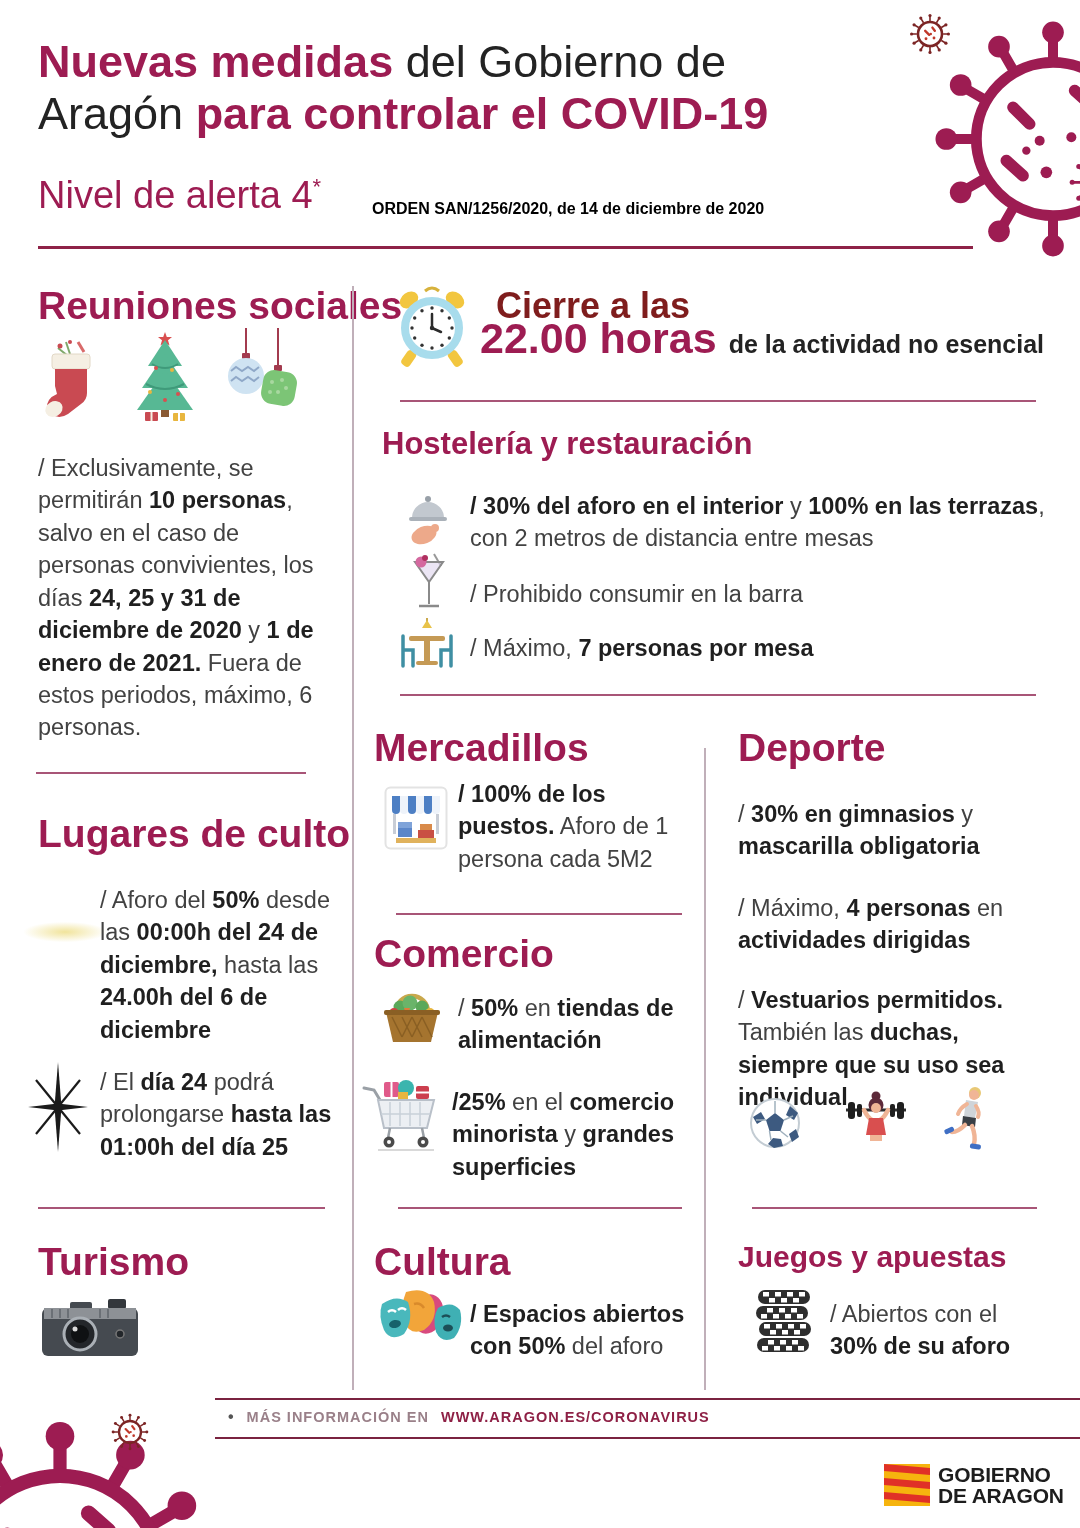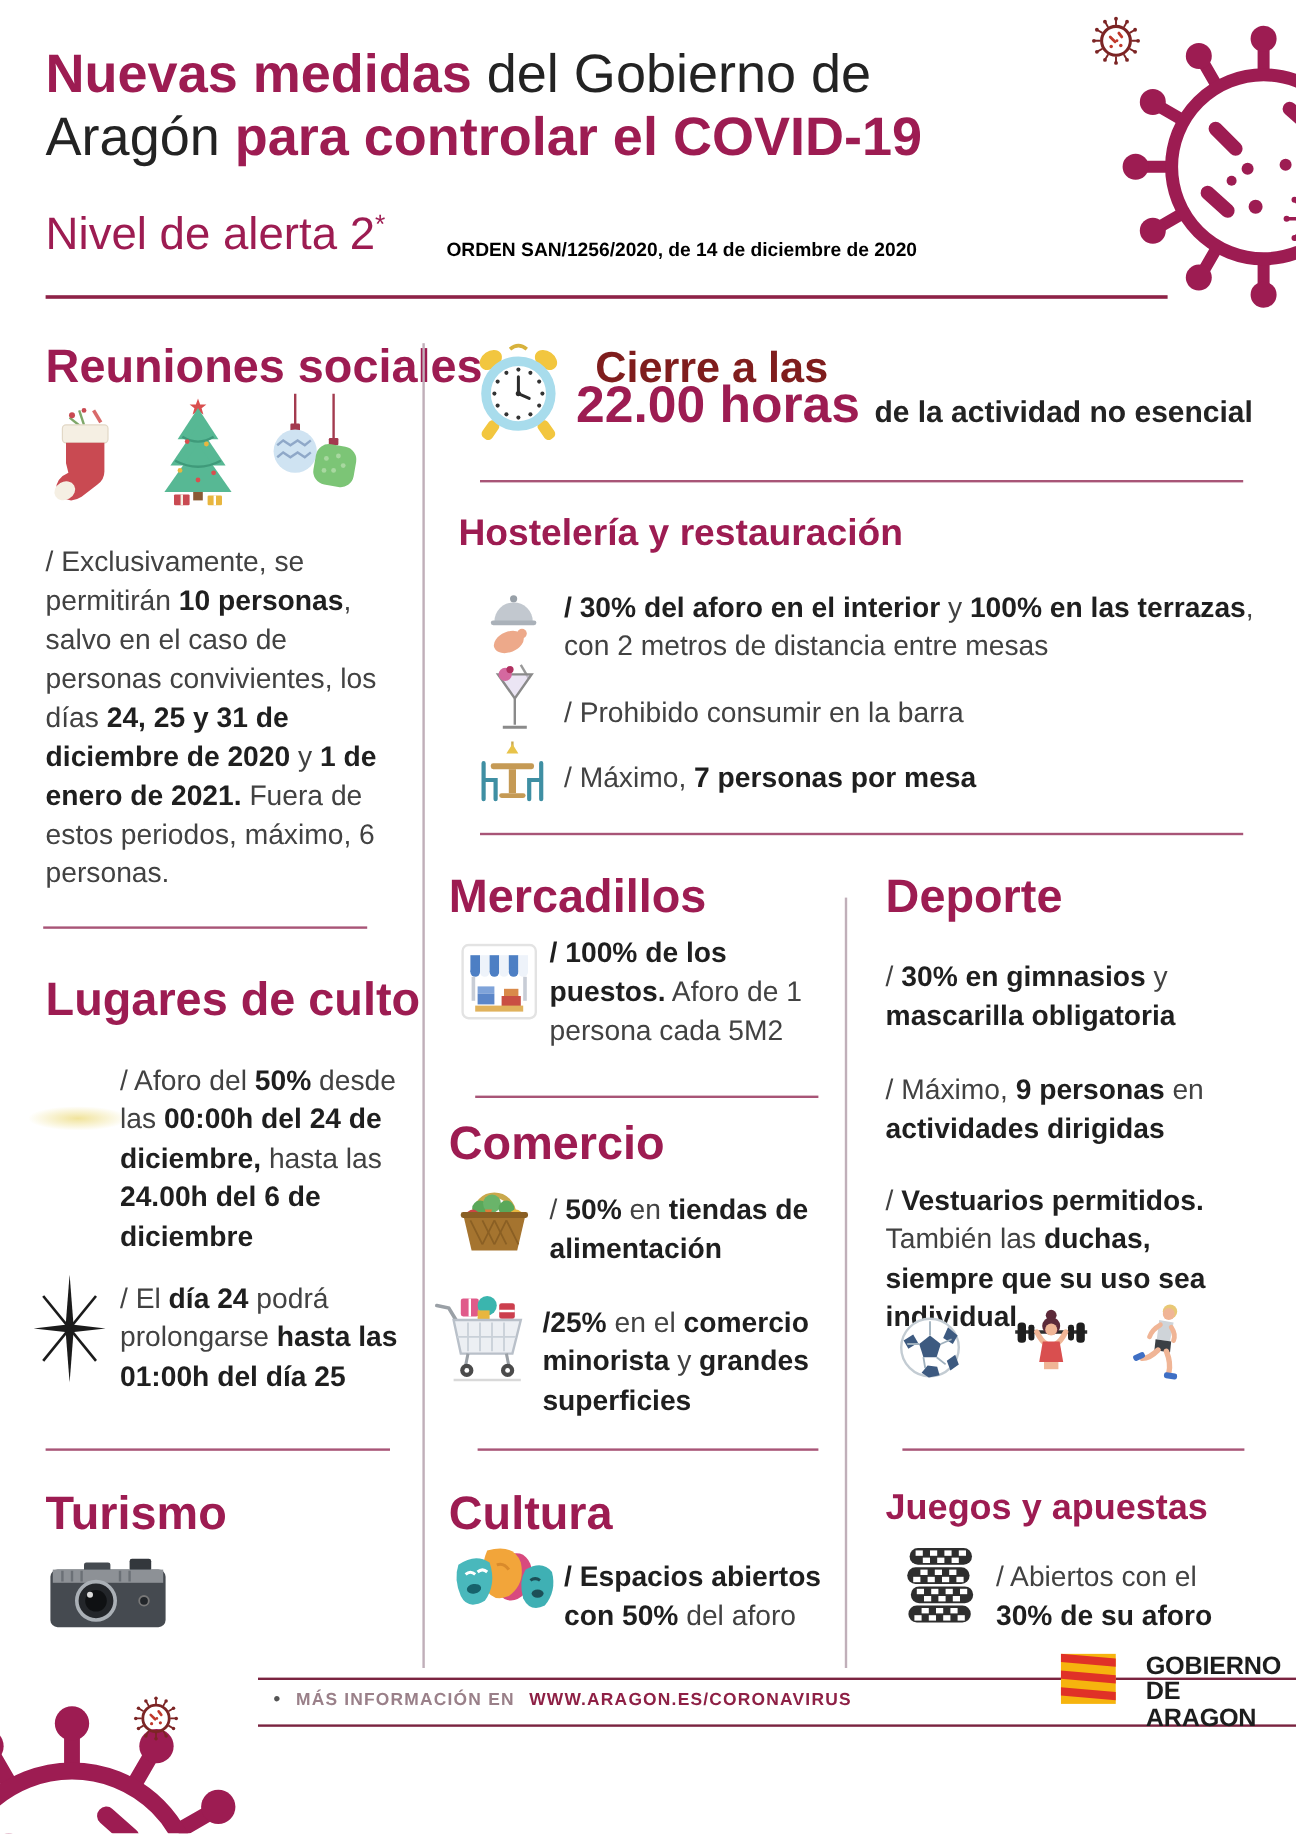--- a/index.html
+++ b/index.html
@@ -20,21 +20,21 @@
   .sec-title{position:absolute;font-size:39px;font-weight:800;color:var(--accent);}
   .body{position:absolute;font-size:23.5px;line-height:1.38;color:var(--body);}
   .bseg{font-weight:700;color:var(--dark);}
   .closure-prefix{left:496px;top:285px;font-size:36px;font-weight:700;color:#7f1d1d;}
   .closure-line{left:480px;top:314px;width:560px;white-space:nowrap;}
   .closure-time{font-size:43px;font-weight:800;color:var(--accent);}
   .closure-suffix{font-size:25px;font-weight:700;color:#232323;margin-left:12px;}
   .footer-text{left:228px;top:1408px;font-size:14.5px;letter-spacing:1px;color:#9a8089;font-weight:700;display:flex;gap:12px;align-items:center;}
   .footer-text .url{color:#8e2045;font-weight:800;}
   .footer-text .dot{color:#555;font-size:16px;}
-  .logo{left:884px;top:1378px;display:flex;gap:25px;align-items:flex-start;}
+  .logo{left:884px;top:1464px;display:flex;gap:8px;align-items:flex-start;}
   .logo-text{font-size:21px;font-weight:800;color:#1d1d1d;line-height:1.02;letter-spacing:-0.2px;}
   .candle{left:24px;top:922px;width:82px;height:20px;background:radial-gradient(ellipse at center,rgba(240,226,150,0.95),rgba(240,226,150,0) 72%);}
   svg{display:block;}
 </style>
 </head>
 <body>
 
 <svg width="0" height="0" style="position:absolute">
   <defs>
     <symbol id="sym-big-virus" viewBox="0 0 300 300">
@@ -147,21 +147,21 @@
       <use href="#sym-big-virus"></use>
     </svg>
   <svg class="abs" style="left:108px;top:1410px" width="44" height="44">
       <use href="#sym-small-virus"></use>
     </svg>
 
   <div class="abs title">
     <span class="acc">Nuevas medidas</span><span> del Gobierno de</span><br>
     <span>Aragón </span><span class="acc">para controlar el COVID-19</span>
   </div>
-  <div class="abs alert"><span>Nivel de alerta 2</span><sup>*</sup></div>
+  <div class="abs alert"><span>Nivel de alerta 4</span><sup>*</sup></div>
   <div class="abs order">ORDEN SAN/1256/2020, de 14 de diciembre de 2020</div>
   <div class="hr main" style="left:38px;top:246px;width:935px"></div>
 
   <div class="sec-title" style="left:38px;top:284px">Reuniones sociales</div>
 
   <svg class="abs" style="left:40px;top:336px" width="62" height="86" viewBox="0 0 62 86">
     <g stroke="#7fa869" stroke-width="2">
         <line x1="18" y1="12" x2="28" y2="20"></line>
         <line x1="26" y1="6" x2="30" y2="18"></line>
       </g>
@@ -396,21 +396,21 @@
     <path d="M22,24 q4,-3.5 8,0" stroke="#ffffff" stroke-width="2.5" fill="none"></path>
     <ellipse cx="19" cy="38" rx="6" ry="4" fill="#17626b" transform="rotate(-10 19 38)"></ellipse>
     <path d="M62,22 Q76,14 84,24 Q88,40 78,52 Q66,58 60,46 Q56,32 62,22 Z" fill="#3fb0b4"></path>
     <path d="M66,31 q4,-3 8,0" stroke="#1c4f57" stroke-width="2.5" fill="none"></path>
     <ellipse cx="72" cy="42" rx="5" ry="3.5" fill="#1c4f57"></ellipse>
   </svg>
   <p class="body" style="left:470px;top:1298px;width:240px"><span class="bseg">/ Espacios abiertos con 50%</span><span> del aforo</span></p>
 
   <div class="sec-title" style="left:738px;top:726px">Deporte</div>
   <p class="body" style="left:738px;top:798px;width:298px"><span>/ </span><span class="bseg">30% en gimnasios</span><span> y </span><span class="bseg">mascarilla obligatoria</span></p>
-  <p class="body" style="left:738px;top:892px;width:298px"><span>/ Máximo, </span><span class="bseg">9 personas</span><span> en </span><span class="bseg">actividades dirigidas</span></p>
+  <p class="body" style="left:738px;top:892px;width:298px"><span>/ Máximo, </span><span class="bseg">4 personas</span><span> en </span><span class="bseg">actividades dirigidas</span></p>
   <p class="body" style="left:738px;top:984px;width:308px"><span>/ </span><span class="bseg">Vestuarios</span><span class="bseg"> permitidos.</span><span> También las </span><span class="bseg">duchas, siempre que su uso sea individual</span></p>
   <svg class="abs" style="left:748px;top:1096px" width="54" height="54" viewBox="0 0 54 54">
     <circle cx="27" cy="27" r="24" fill="#ffffff" stroke="#c3ccd3" stroke-width="2"></circle>
     <polygon points="27,17 36,24 32.5,35 21.5,35 18,24" fill="#3d5a80"></polygon>
     <polygon points="42,10 50,17 46,24 38,19" fill="#3d5a80"></polygon>
     <polygon points="5,21 13,16 17,23 9,28" fill="#3d5a80"></polygon>
     <polygon points="20,48 25,42 33,43 35,50 26,52" fill="#3d5a80"></polygon>
     <polygon points="48,33 51,41 44,46 41,38" fill="#3d5a80"></polygon>
     <g stroke="#9fb0bd" stroke-width="1.5">
         <line x1="27" y1="17" x2="27" y2="5"></line>

